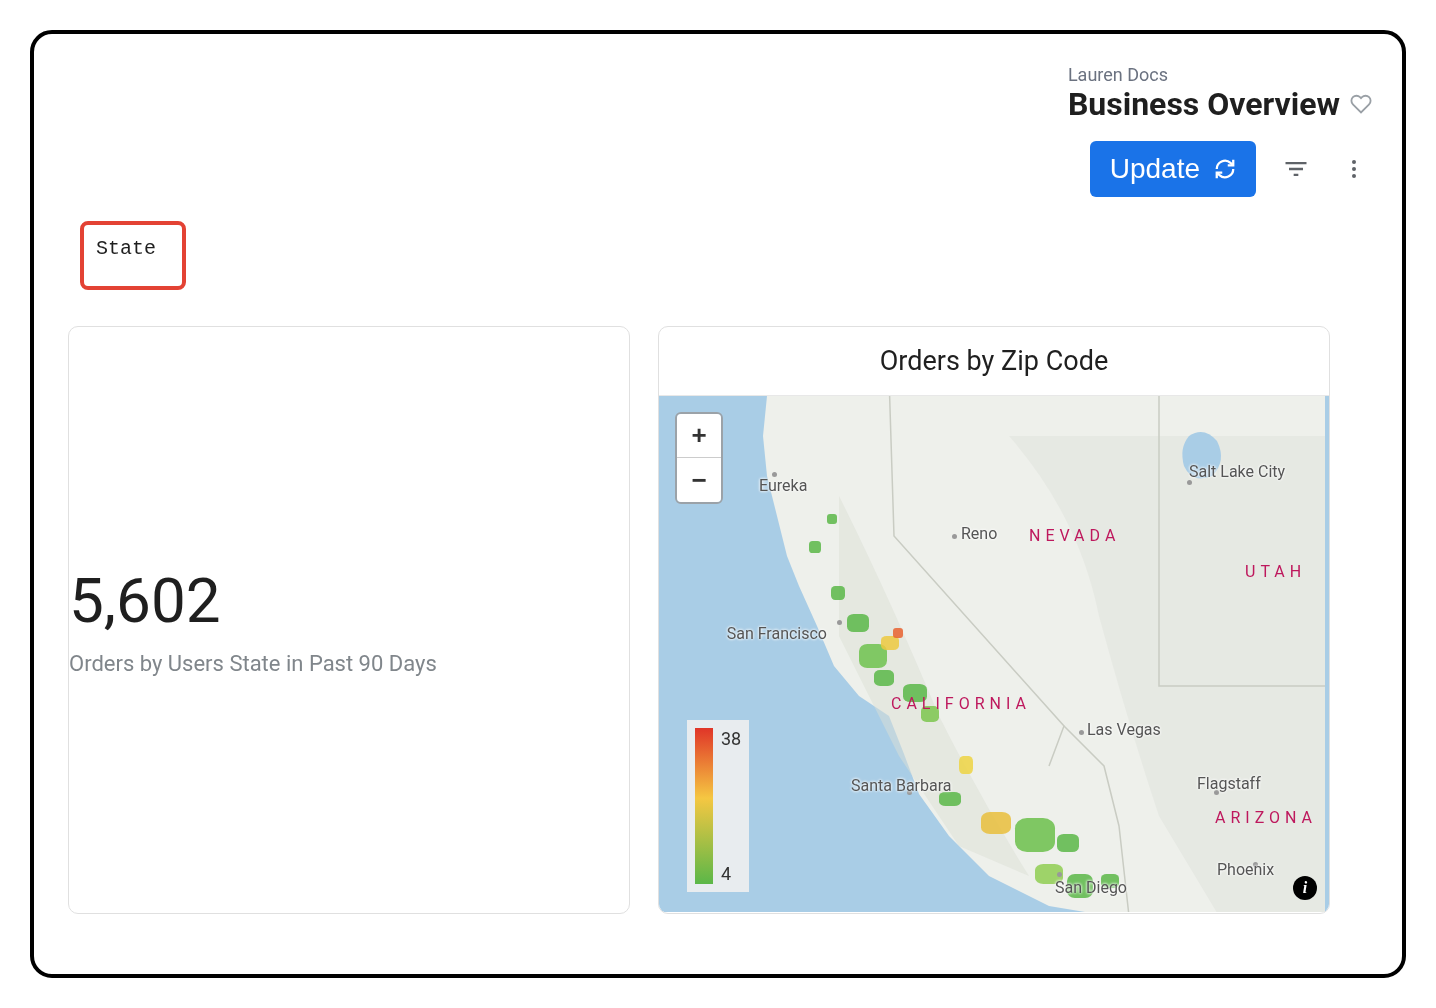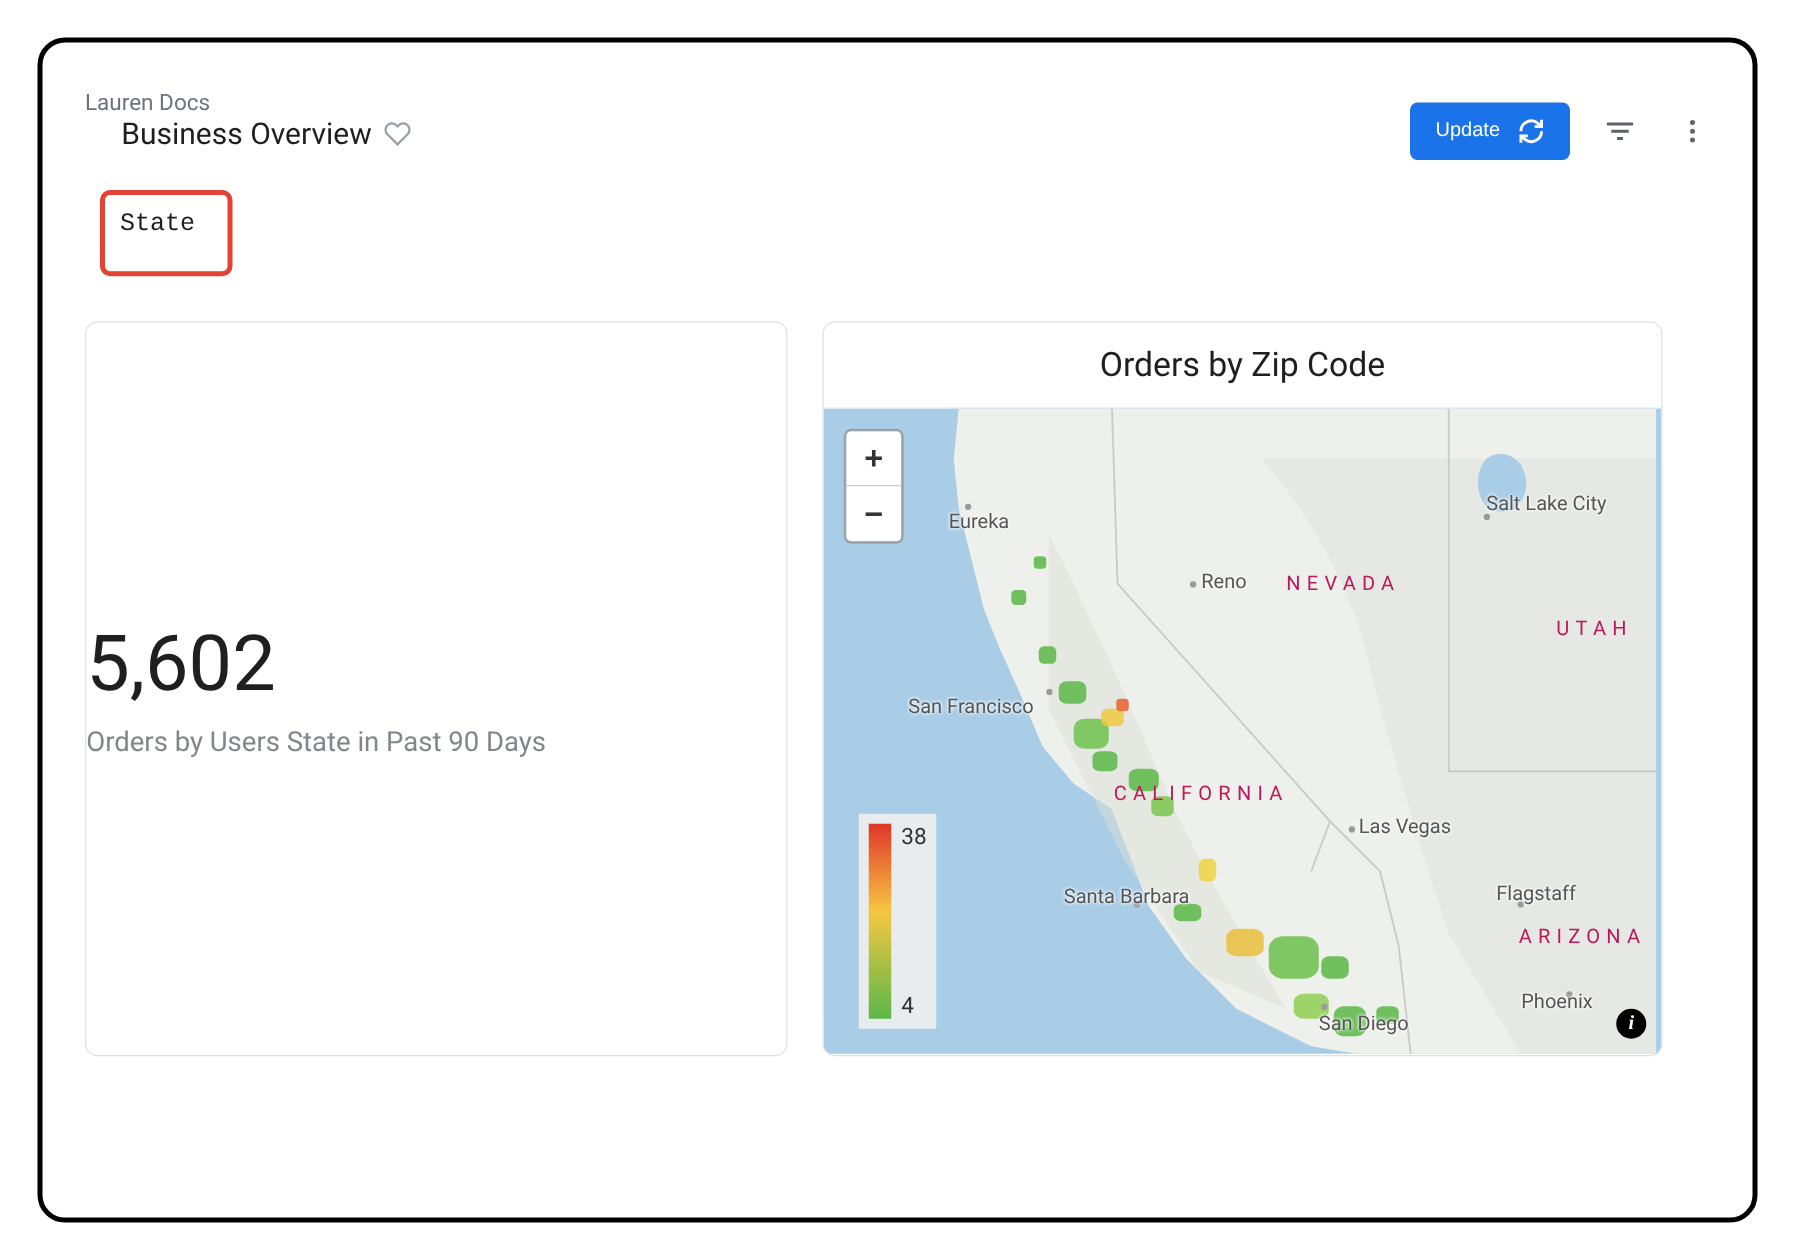--- a/index.html
+++ b/index.html
@@ -19,61 +19,61 @@
       height: 100%;
       border: 4px solid #000;
       border-radius: 22px;
       padding: 30px 30px 30px 30px;
       position: relative;
       overflow: hidden;
     }
     .header {
       display: flex;
       justify-content: space-between;
-      align-items: center;
+      align-items: flex-end;
       padding-left: 4px;
+      flex-direction: column;
     }
     .header-left {
       display: flex;
       flex-direction: column;
     }
     .breadcrumb {
       color: #6b7280;
       font-size: 18px;
       font-weight: 400;
     }
     .title-row {
       display: flex;
       align-items: center;
       gap: 10px;
     }
     .page-title {
-      font-size: 24px;
-      font-weight: 400;
+      font-size: 32px;
+      font-weight: 700;
       color: #1f1f1f;
-      margin-left: 29px;
     }
     .heart-icon {
       color: #9aa0a6;
       display: inline-flex;
       align-items: center;
     }
     .header-right {
       display: flex;
       align-items: center;
       gap: 20px;
       margin-top: 18px;
     }
     .update-btn {
       background: #1a73e8;
       color: #fff;
       border: none;
       border-radius: 6px;
       padding: 12px 20px;
-      font-size: 16px;
+      font-size: 28px;
       font-weight: 500;
       display: flex;
       align-items: center;
       gap: 14px;
       cursor: pointer;
     }
     .update-btn svg {
       width: 22px;
       height: 22px;
     }

